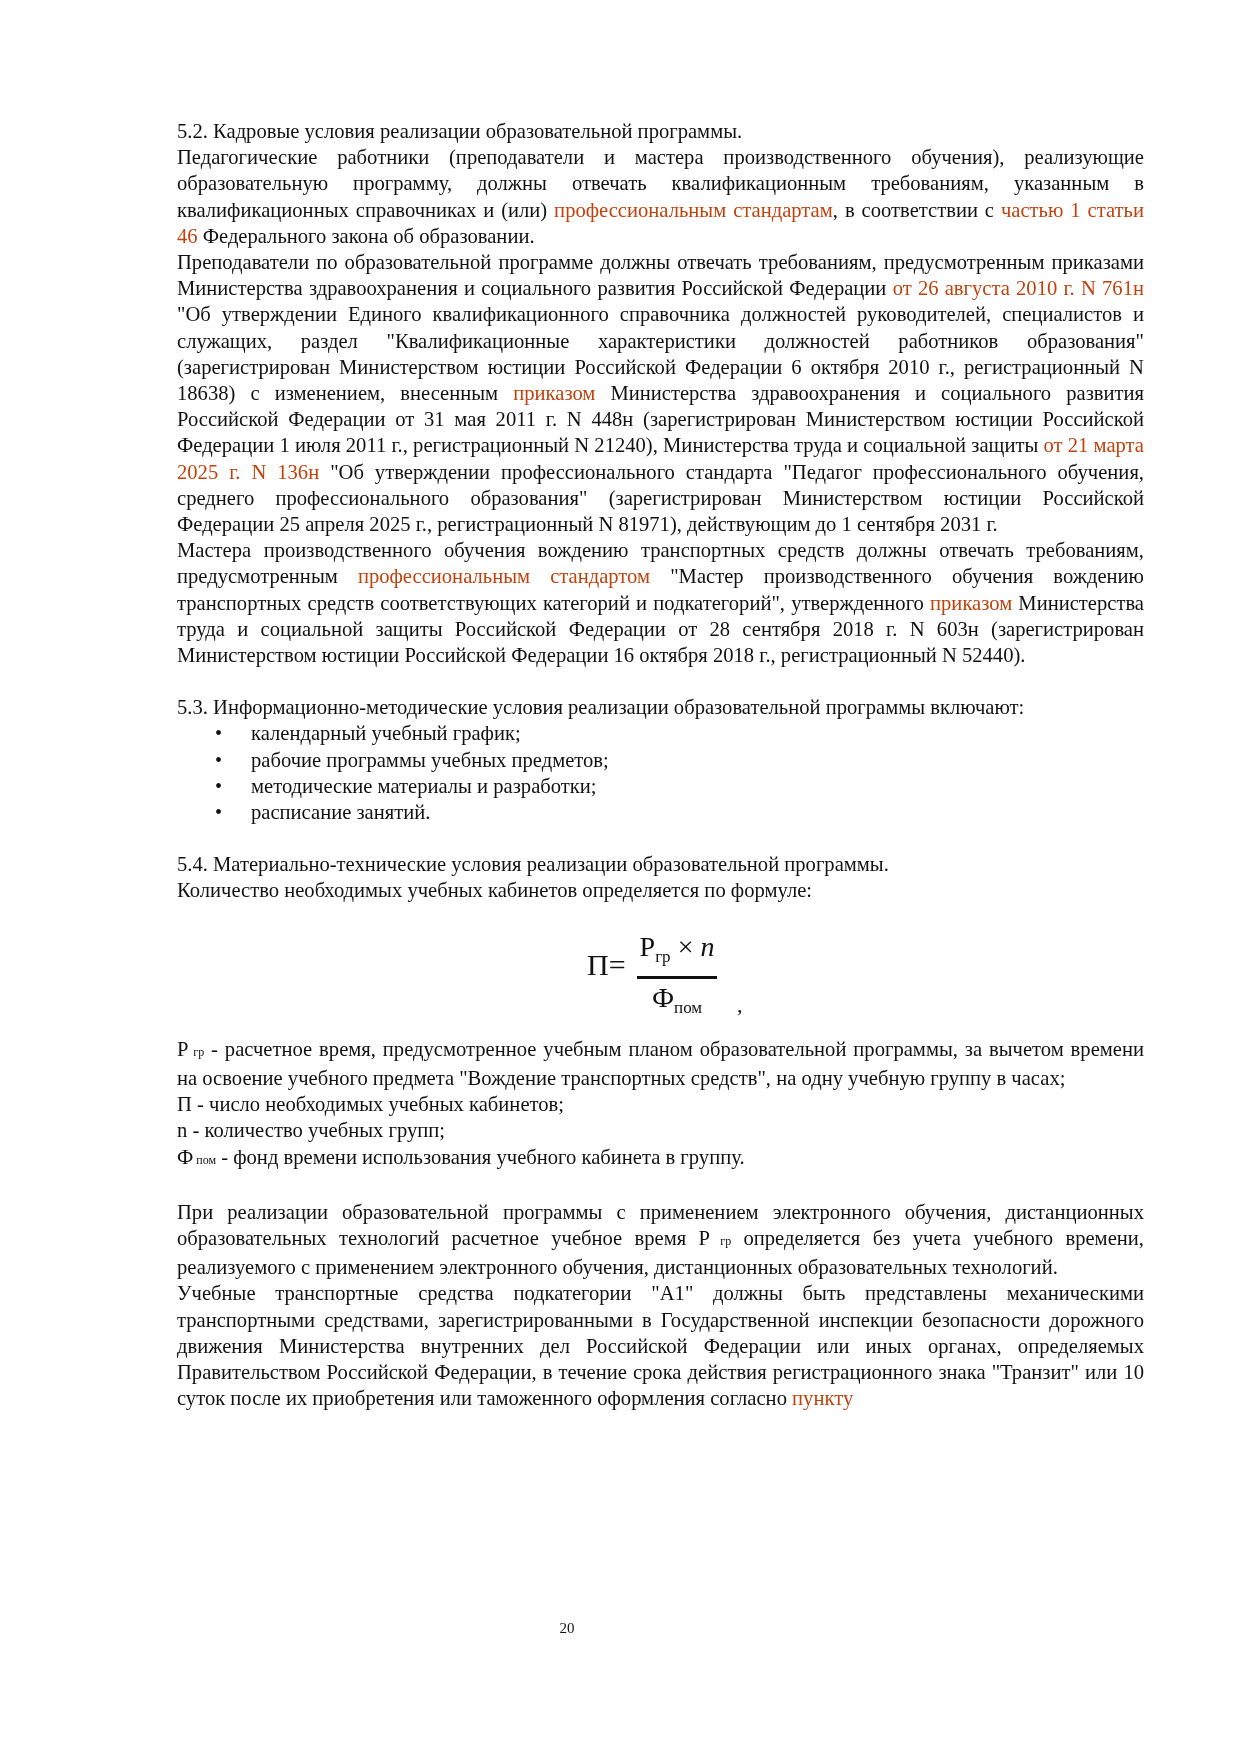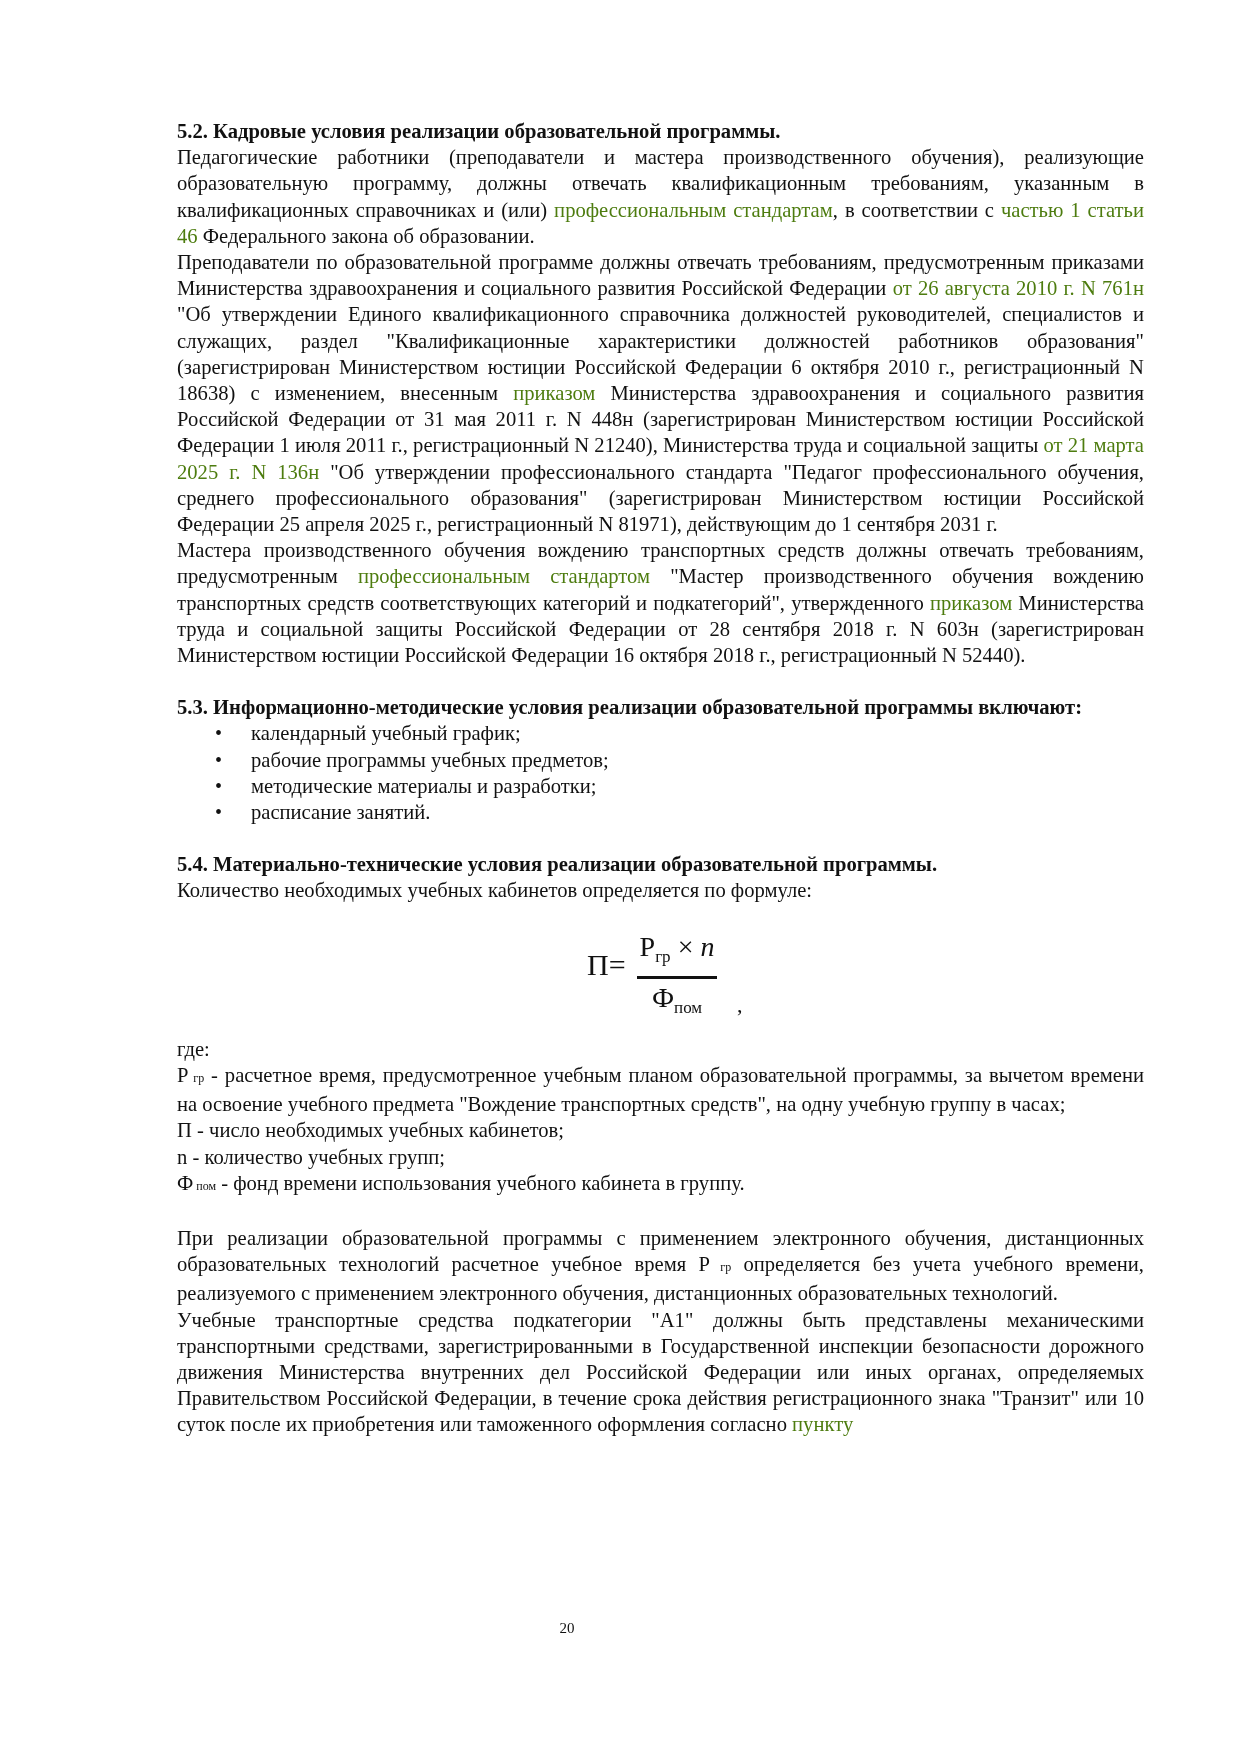--- a/index.html
+++ b/index.html
@@ -1,21 +1,21 @@
 <!DOCTYPE html>
 <html><head>
 <meta charset="utf-8">
 <style>
   html, body { margin:0; padding:0; background:#fff; }
   body { width:1241px; height:1755px; position:relative; overflow:hidden;
          font-family:"Liberation Serif", serif; color:#111; }
   .page { position:absolute; left:177px; top:118px; width:967px; font-size:20.6px; line-height:26.2px; }
   p { margin:0; text-align:justify; }
-  .h { font-weight:bold; }
-  .link { color:#4d7c0f; }
+  .h { font-weight:normal; }
+  .link { color:#c2410c; }
   .gap { height:26px; }
   ul { margin:0; padding:0; list-style:none; }
   ul li { position:relative; padding-left:74px; line-height:26.2px; }
   ul li::before { content:"\2022"; position:absolute; left:38px; top:0; font-size:20px; }
   .formula { position:relative; height:118px; margin-top:14px; }
   .f-left { position:absolute; left:410px; top:34px; font-size:30px; }
   .frac { position:absolute; left:460px; top:12px; width:80px; text-align:center; }
   .num { font-size:28px; line-height:34px; border-bottom:3px solid #111; padding-bottom:2px; }
   .den { font-size:28px; line-height:38px; }
   .sub { font-size:17px; vertical-align:-6px; }
@@ -48,21 +48,20 @@
 
   <div class="formula">
     <span class="f-left">П=</span>
     <div class="frac">
       <div class="num"><span>Р</span><span class="sub">гр</span><span> × </span><span class="ital">n</span></div>
       <div class="den"><span>Ф</span><span class="sub">пом</span></div>
     </div>
     <span class="comma">,</span>
   </div>
 
-  <p>где:</p>
   <p><span>Р</span><span class="subs"> гр</span><span> - расчетное время, предусмотренное учебным планом образовательной программы, за вычетом времени на освоение учебного предмета "Вождение транспортных средств", на одну учебную группу в часах;</span></p>
   <p>П - число необходимых учебных кабинетов;</p>
   <p>n - количество учебных групп;</p>
   <p><span>Ф</span><span class="subs"> пом</span><span> - фонд времени использования учебного кабинета в группу.</span></p>
 
   <div class="gap"></div>
   <p><span>При реализации образовательной программы с применением электронного обучения, дистанционных образовательных технологий расчетное учебное время Р</span><span class="subs"> гр</span><span> определяется без учета учебного времени, реализуемого с применением электронного обучения, дистанционных образовательных технологий.</span></p>
   <p><span>Учебные транспортные средства подкатегории "А1" должны быть представлены механическими транспортными средствами, зарегистрированными в Государственной инспекции безопасности дорожного движения Министерства внутренних дел Российской Федерации или иных органах, определяемых Правительством Российской Федерации, в течение срока действия регистрационного знака "Транзит" или 10 суток после их приобретения или таможенного оформления согласно </span><span class="link">пункту</span></p>
 </div>
 

